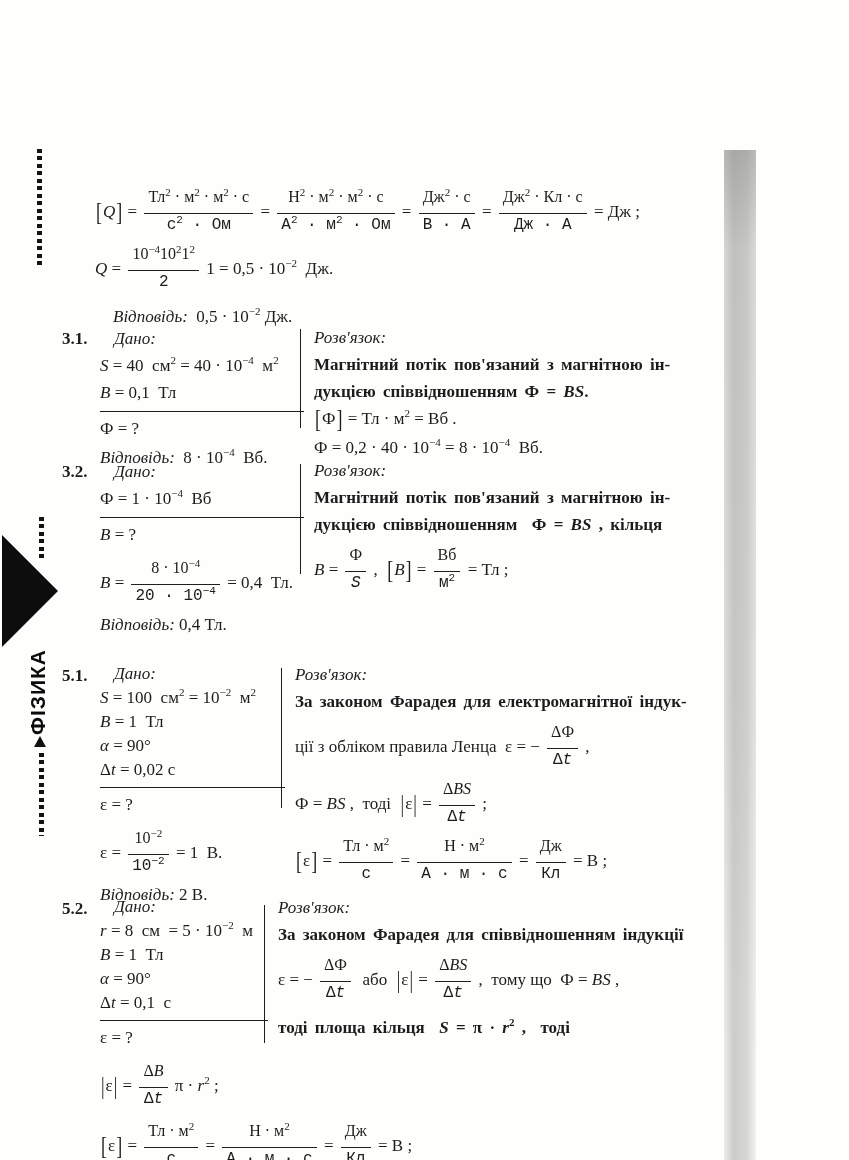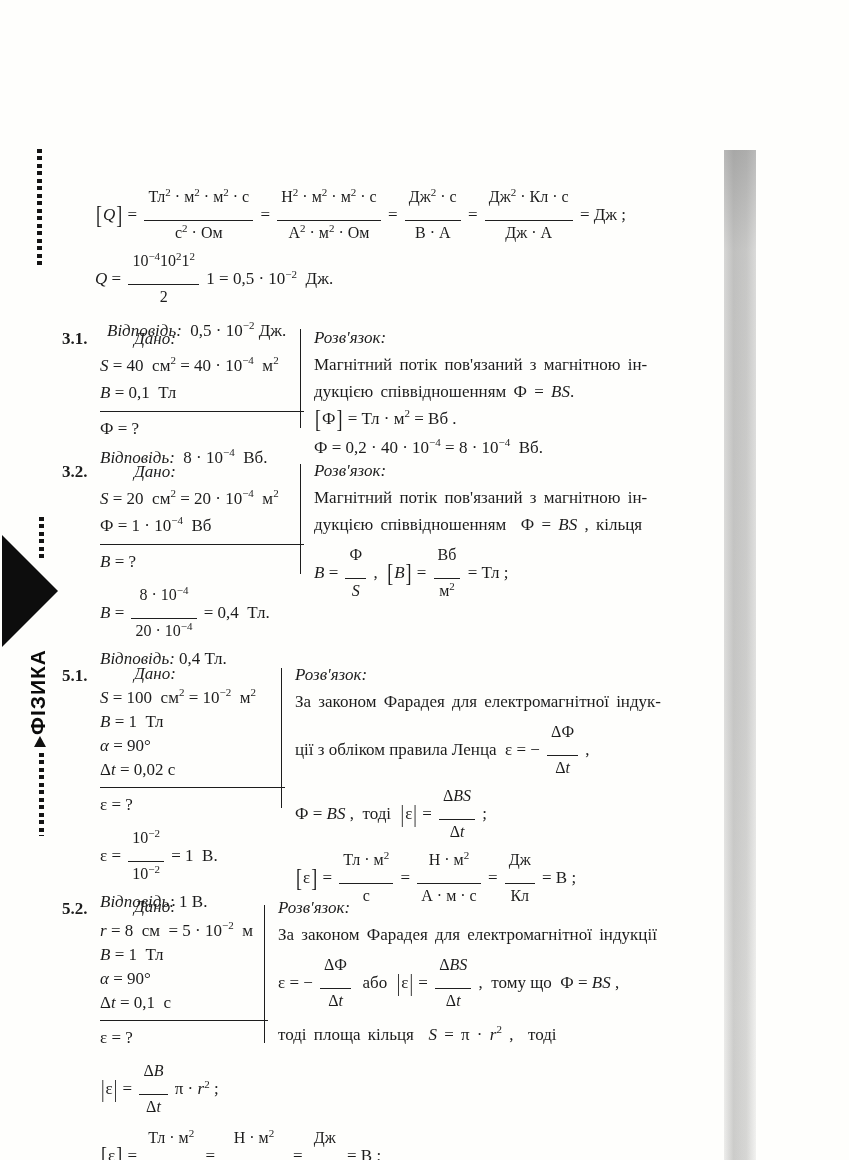--- a/index.html
+++ b/index.html
@@ -25,45 +25,45 @@
                      rgba(190,190,190,.30) 55%,rgba(225,225,225,.15) 85%,rgba(238,238,238,.08)),
                      linear-gradient(to right,#ededeb,#c9c9c7 30%,#d4d4d2 70%,#f2f2f0);}
   
   .line{line-height:27px;}
   .line span{white-space:pre;}
   .line.tall{margin:9px 0;line-height:normal;}
   .it{font-style:italic;}
   sup{font-size:11px;line-height:0;vertical-align:super;}
   .frac{display:inline-block;vertical-align:middle;text-align:center;margin:0 3px;
         transform:translateY(-2px);font-size:16px;}
-  .fnum{display:block;padding:0 4px 14px;border-bottom:1.5px solid #1f1f1f;line-height:19px;}
-  .fden{display:block;padding:2px 4px 0;line-height:19px;}
+  .fnum{display:block;padding:0 4px 7px;border-bottom:1.5px solid #1f1f1f;line-height:19px;}
+  .fden{display:block;padding:2px 4px 0;line-height:19px;font-family:Liberation Mono, monospace;}
   .brk{display:inline-block;vertical-align:middle;transform:scaleY(1.35);
        transform-origin:center;font-size:18px;margin:0 1px;position:relative;top:-1px;}
   
   #top-block{position:absolute;left:95px;top:180px;width:640px;}
-  #top-block .ans{margin-top:10px;margin-left:12px;font-family:Liberation Serif, serif;}
+  #top-block .ans{margin-top:10px;margin-left:18px;font-family:Liberation Serif, serif;}
   .problem{position:absolute;left:0;width:800px;}
   #p31{top:325px;--dx:300px;}
   #p32{top:458px;--dx:300px;}
   #p51{top:662px;--dx:281px;}
   #p52{top:895px;--dx:264px;}
   .pnum{position:absolute;left:62px;top:0;font-weight:bold;line-height:27px;}
   .dano{position:absolute;left:100px;top:0;width:600px;}
-  .dano .lbl{font-style:italic;margin-left:34px;line-height:27px;}
+  .dano .lbl{font-style:italic;margin-left:14px;line-height:27px;}
   #p51 .giv .line,#p52 .giv .line,#p51 .dano .lbl,#p52 .dano .lbl{line-height:24px;}
   .rule{border-top:1.7px solid #1d1d1d;width:calc(var(--dx) - 96px);margin:5px 0 3px;}
   .divider{position:absolute;left:var(--dx);border-left:1.7px solid #1d1d1d;width:0;}
   #p31 .divider{top:4px;height:99px;}
   #p32 .divider{top:6px;height:110px;}
   #p51 .divider{top:6px;height:140px;}
   #p52 .divider{top:10px;height:138px;}
   .sol{position:absolute;left:calc(var(--dx) + 14px);top:0;width:calc(726px - var(--dx) - 12px);}
   .sol .lbl{font-style:italic;line-height:26px;}
-  .sol .line.t{word-spacing:3px;line-height:27px;}
+  .sol .line.t{word-spacing:3px;line-height:27px;font-weight:bold;}
   .calc .line.tall{margin:12px 0 4px;}
   .ans{margin-top:3px;line-height:26px;}
 </style>
 </head>
 <body>
 
 <div class="page">
 
   <div class="dots" id="dots-top"></div>
   <div class="dots" id="dots-mid"></div>
@@ -105,21 +105,20 @@
           <div class="line e"><span>Ф = 0,2 · 40 · 10</span><sup>−4</sup><span> = 8 · 10</span><sup>−4</sup><span>  Вб.</span></div>
         </div>
     </div>
   </section>
 
   <section class="problem" id="p32">
     <div class="pnum">3.2.</div>
     <div class="dano">
       <div class="lbl">Дано:</div>
       <div class="giv">
-          <div class="line e"><span class="it">S</span><span> = 20  см</span><sup>2</sup><span> = 20 · 10</span><sup>−4</sup><span>  м</span><sup>2</sup></div>
           <div class="line e"><span>Ф = 1 · 10</span><sup>−4</sup><span>  Вб</span></div>
         </div>
       <div class="rule"></div>
       <div class="line"><span class="it">B</span><span> = ?</span></div>
       <div class="calc">
           <div class="line e tall"><span class="it">B</span><span> = </span><span class="frac"><span class="fnum"><span>8 · 10</span><sup>−4</sup></span><span class="fden"><span>20 · 10</span><sup>−4</sup></span></span><span> = 0,4  Тл.</span></div>
         </div>
       <div class="line ans"><span class="it">Відповідь:</span><span> 0,4 Тл.</span></div>
     </div>
     <div class="divider"></div>
@@ -141,21 +140,21 @@
           <div class="line e"><span class="it">S</span><span> = 100  см</span><sup>2</sup><span> = 10</span><sup>−2</sup><span>  м</span><sup>2</sup></div>
           <div class="line e"><span class="it">B</span><span> = 1  Тл</span></div>
           <div class="line e"><span class="it">α</span><span> = 90°</span></div>
           <div class="line e"><span>Δ</span><span class="it">t</span><span> = 0,02 с</span></div>
         </div>
       <div class="rule"></div>
       <div class="line"><span>ε = ?</span></div>
       <div class="calc">
           <div class="line e tall"><span>ε = </span><span class="frac"><span class="fnum"><span>10</span><sup>−2</sup></span><span class="fden"><span>10</span><sup>−2</sup></span></span><span> = 1  В.</span></div>
         </div>
-      <div class="line ans"><span class="it">Відповідь:</span><span> 1 В.</span></div>
+      <div class="line ans"><span class="it">Відповідь:</span><span> 2 В.</span></div>
     </div>
     <div class="divider"></div>
     <div class="sol">
       <div class="lbl">Розв'язок:</div>
       <div>
           <div class="line t"><span>За законом Фарадея для електромагнітної індук-</span></div>
           <div class="line e tall"><span>ції з обліком правила Ленца  ε = − </span><span class="frac"><span class="fnum"><span>ΔФ</span></span><span class="fden"><span>Δ</span><span class="it">t</span></span></span><span> ,</span></div>
           <div class="line e tall"><span>Ф = </span><span class="it">BS</span><span> ,  тоді  </span><span class="brk">|</span><span>ε</span><span class="brk">|</span><span> = </span><span class="frac"><span class="fnum"><span>Δ</span><span class="it">BS</span></span><span class="fden"><span>Δ</span><span class="it">t</span></span></span><span> ;</span></div>
           <div class="line e tall"><span class="brk">[</span><span>ε</span><span class="brk">]</span><span> = </span><span class="frac"><span class="fnum"><span>Тл · м</span><sup>2</sup></span><span class="fden"><span>с</span></span></span><span> = </span><span class="frac"><span class="fnum"><span>Н · м</span><sup>2</sup></span><span class="fden"><span>А · м · с</span></span></span><span> = </span><span class="frac"><span class="fnum"><span>Дж</span></span><span class="fden"><span>Кл</span></span></span><span> = В ;</span></div>
         </div>
@@ -176,20 +175,20 @@
       <div class="line"><span>ε = ?</span></div>
       <div class="calc">
           <div class="line e tall"><span class="brk">|</span><span>ε</span><span class="brk">|</span><span> = </span><span class="frac"><span class="fnum"><span>Δ</span><span class="it">B</span></span><span class="fden"><span>Δ</span><span class="it">t</span></span></span><span> π · </span><span class="it">r</span><sup>2</sup><span> ;</span></div>
           <div class="line e tall"><span class="brk">[</span><span>ε</span><span class="brk">]</span><span> = </span><span class="frac"><span class="fnum"><span>Тл · м</span><sup>2</sup></span><span class="fden"><span>с</span></span></span><span> = </span><span class="frac"><span class="fnum"><span>Н · м</span><sup>2</sup></span><span class="fden"><span>А · м · с</span></span></span><span> = </span><span class="frac"><span class="fnum"><span>Дж</span></span><span class="fden"><span>Кл</span></span></span><span> = В ;</span></div>
         </div>
     </div>
     <div class="divider"></div>
     <div class="sol">
       <div class="lbl">Розв'язок:</div>
       <div>
-          <div class="line t"><span>За законом Фарадея для електромагнітної індукції</span></div>
+          <div class="line t"><span>За законом Фарадея для співвідношенням індукції</span></div>
           <div class="line e tall"><span>ε = − </span><span class="frac"><span class="fnum"><span>ΔФ</span></span><span class="fden"><span>Δ</span><span class="it">t</span></span></span><span>  або  </span><span class="brk">|</span><span>ε</span><span class="brk">|</span><span> = </span><span class="frac"><span class="fnum"><span>Δ</span><span class="it">BS</span></span><span class="fden"><span>Δ</span><span class="it">t</span></span></span><span> ,  тому що  Ф = </span><span class="it">BS</span><span> ,</span></div>
           <div class="line t"><span>тоді площа кільця  </span><span class="it">S</span><span> = π · </span><span class="it">r</span><sup>2</sup><span> ,  тоді</span></div>
         </div>
     </div>
   </section>
 
 </div>
 
 </body></html>

